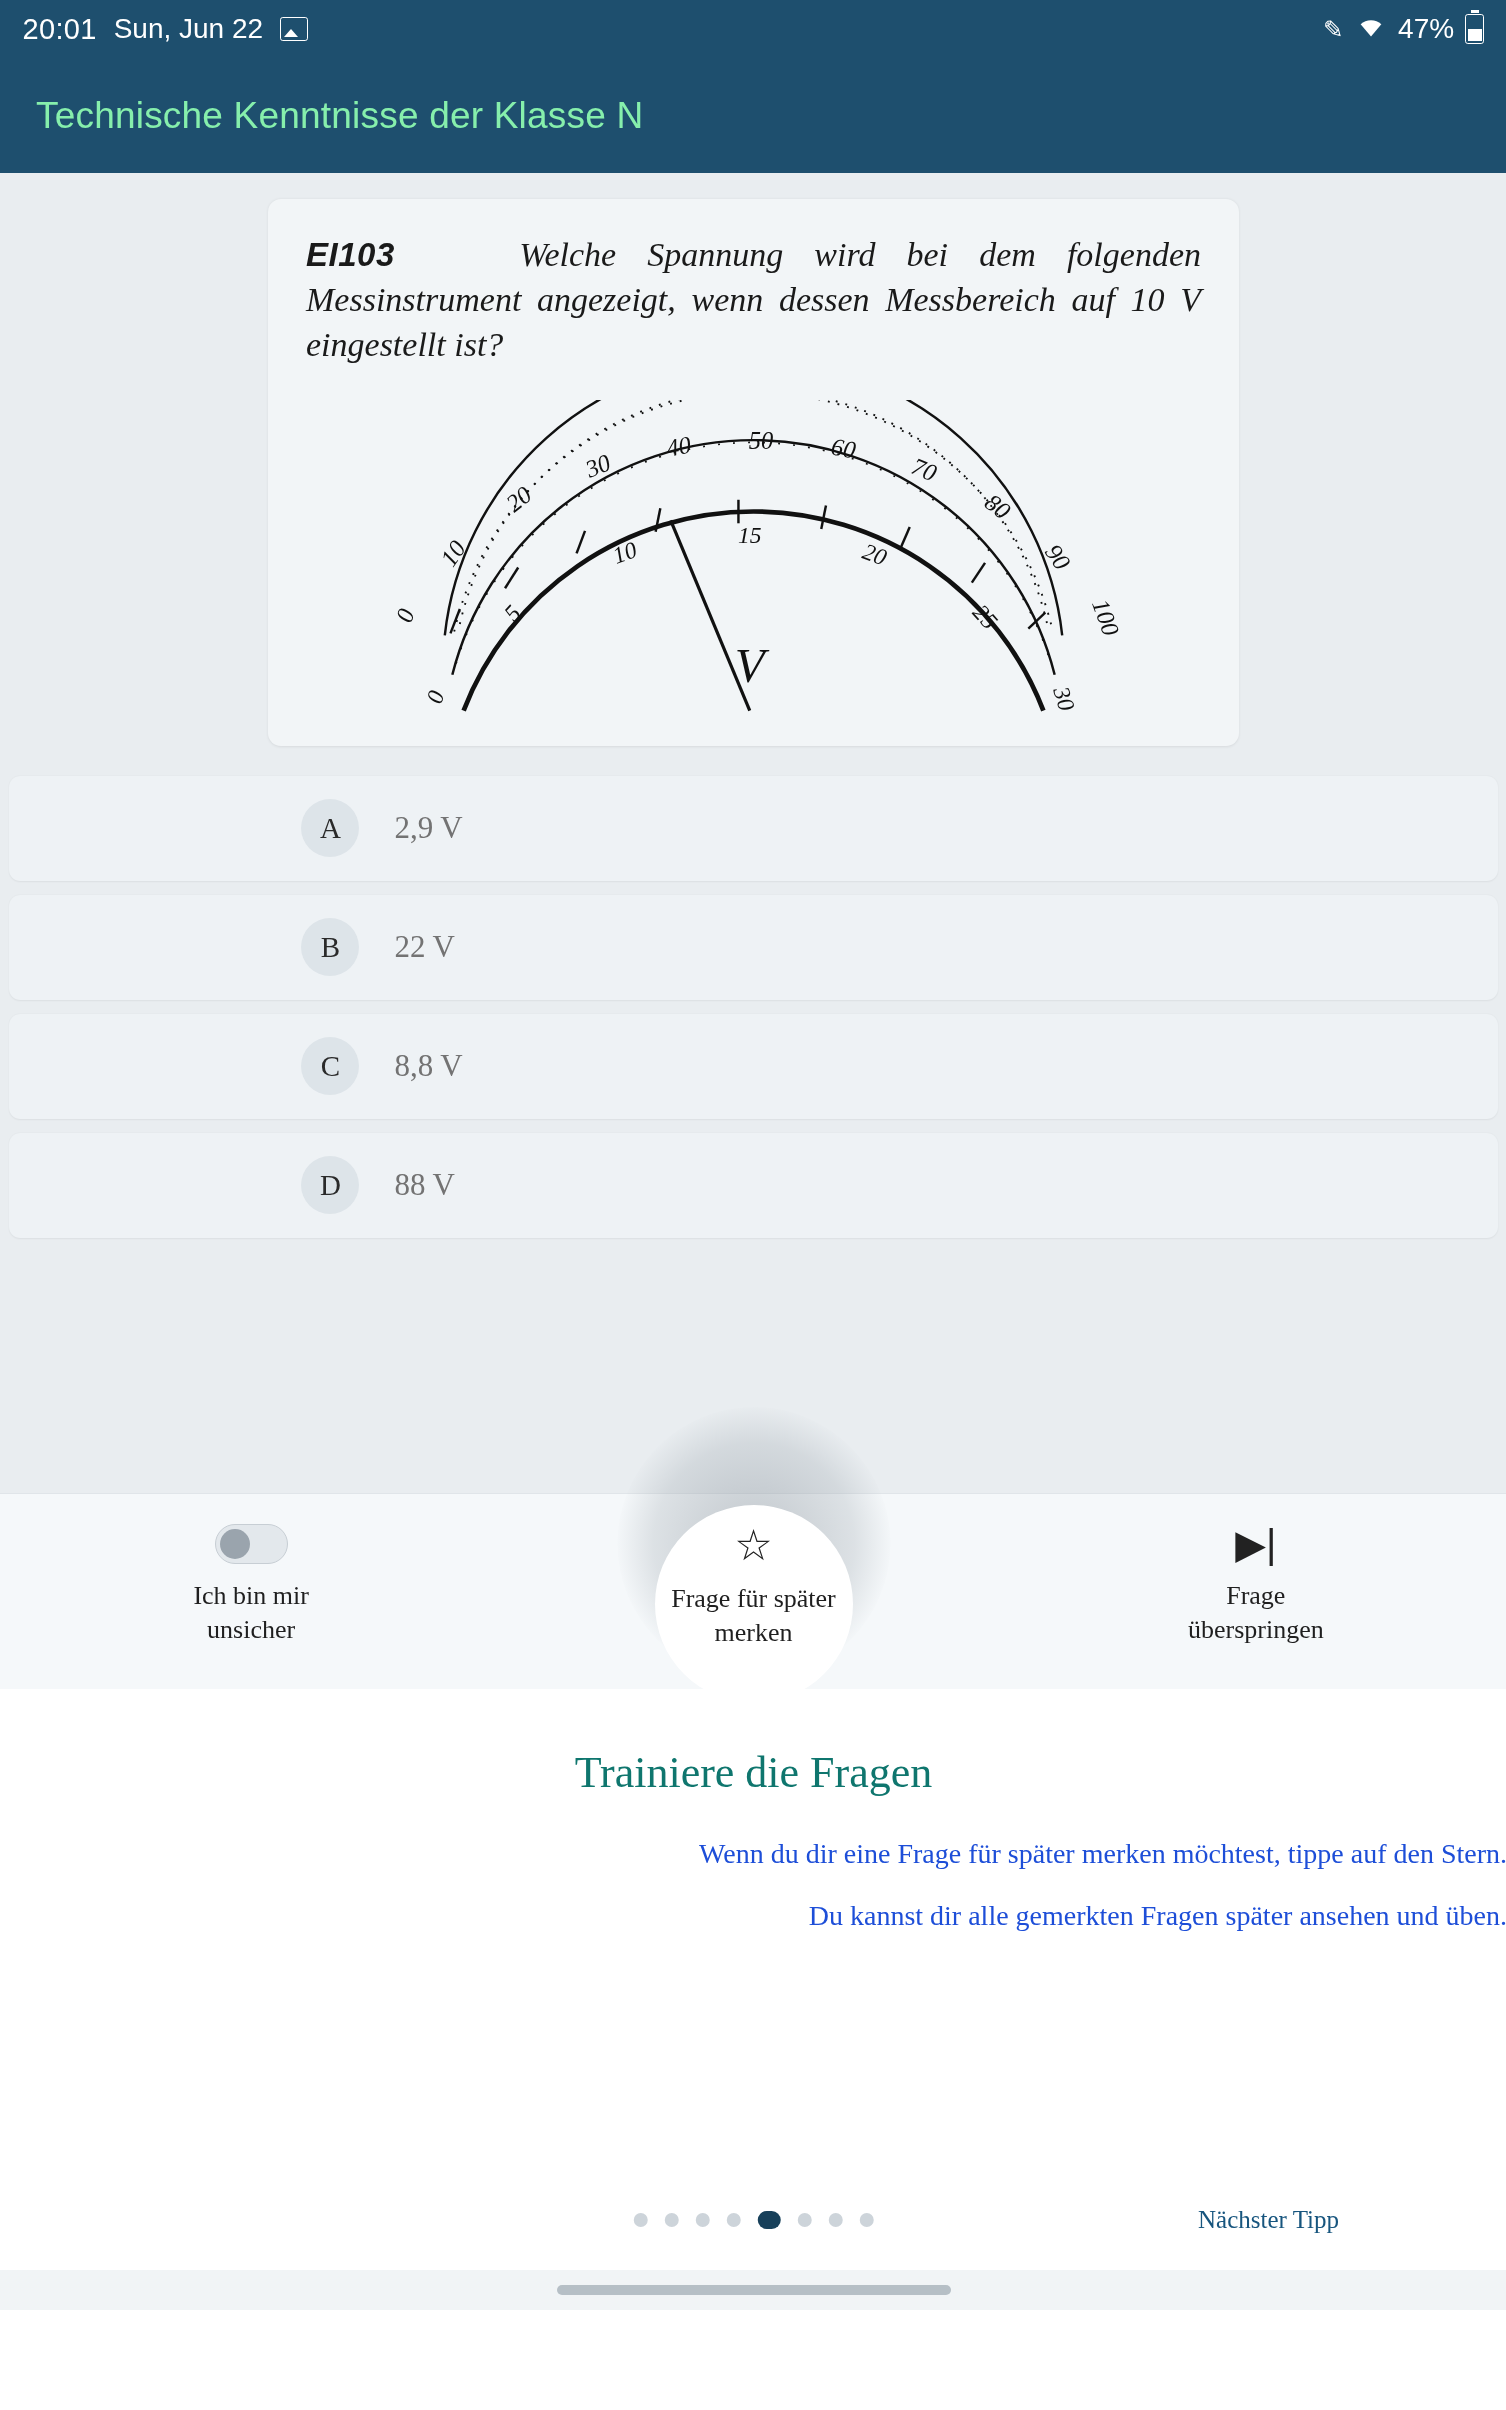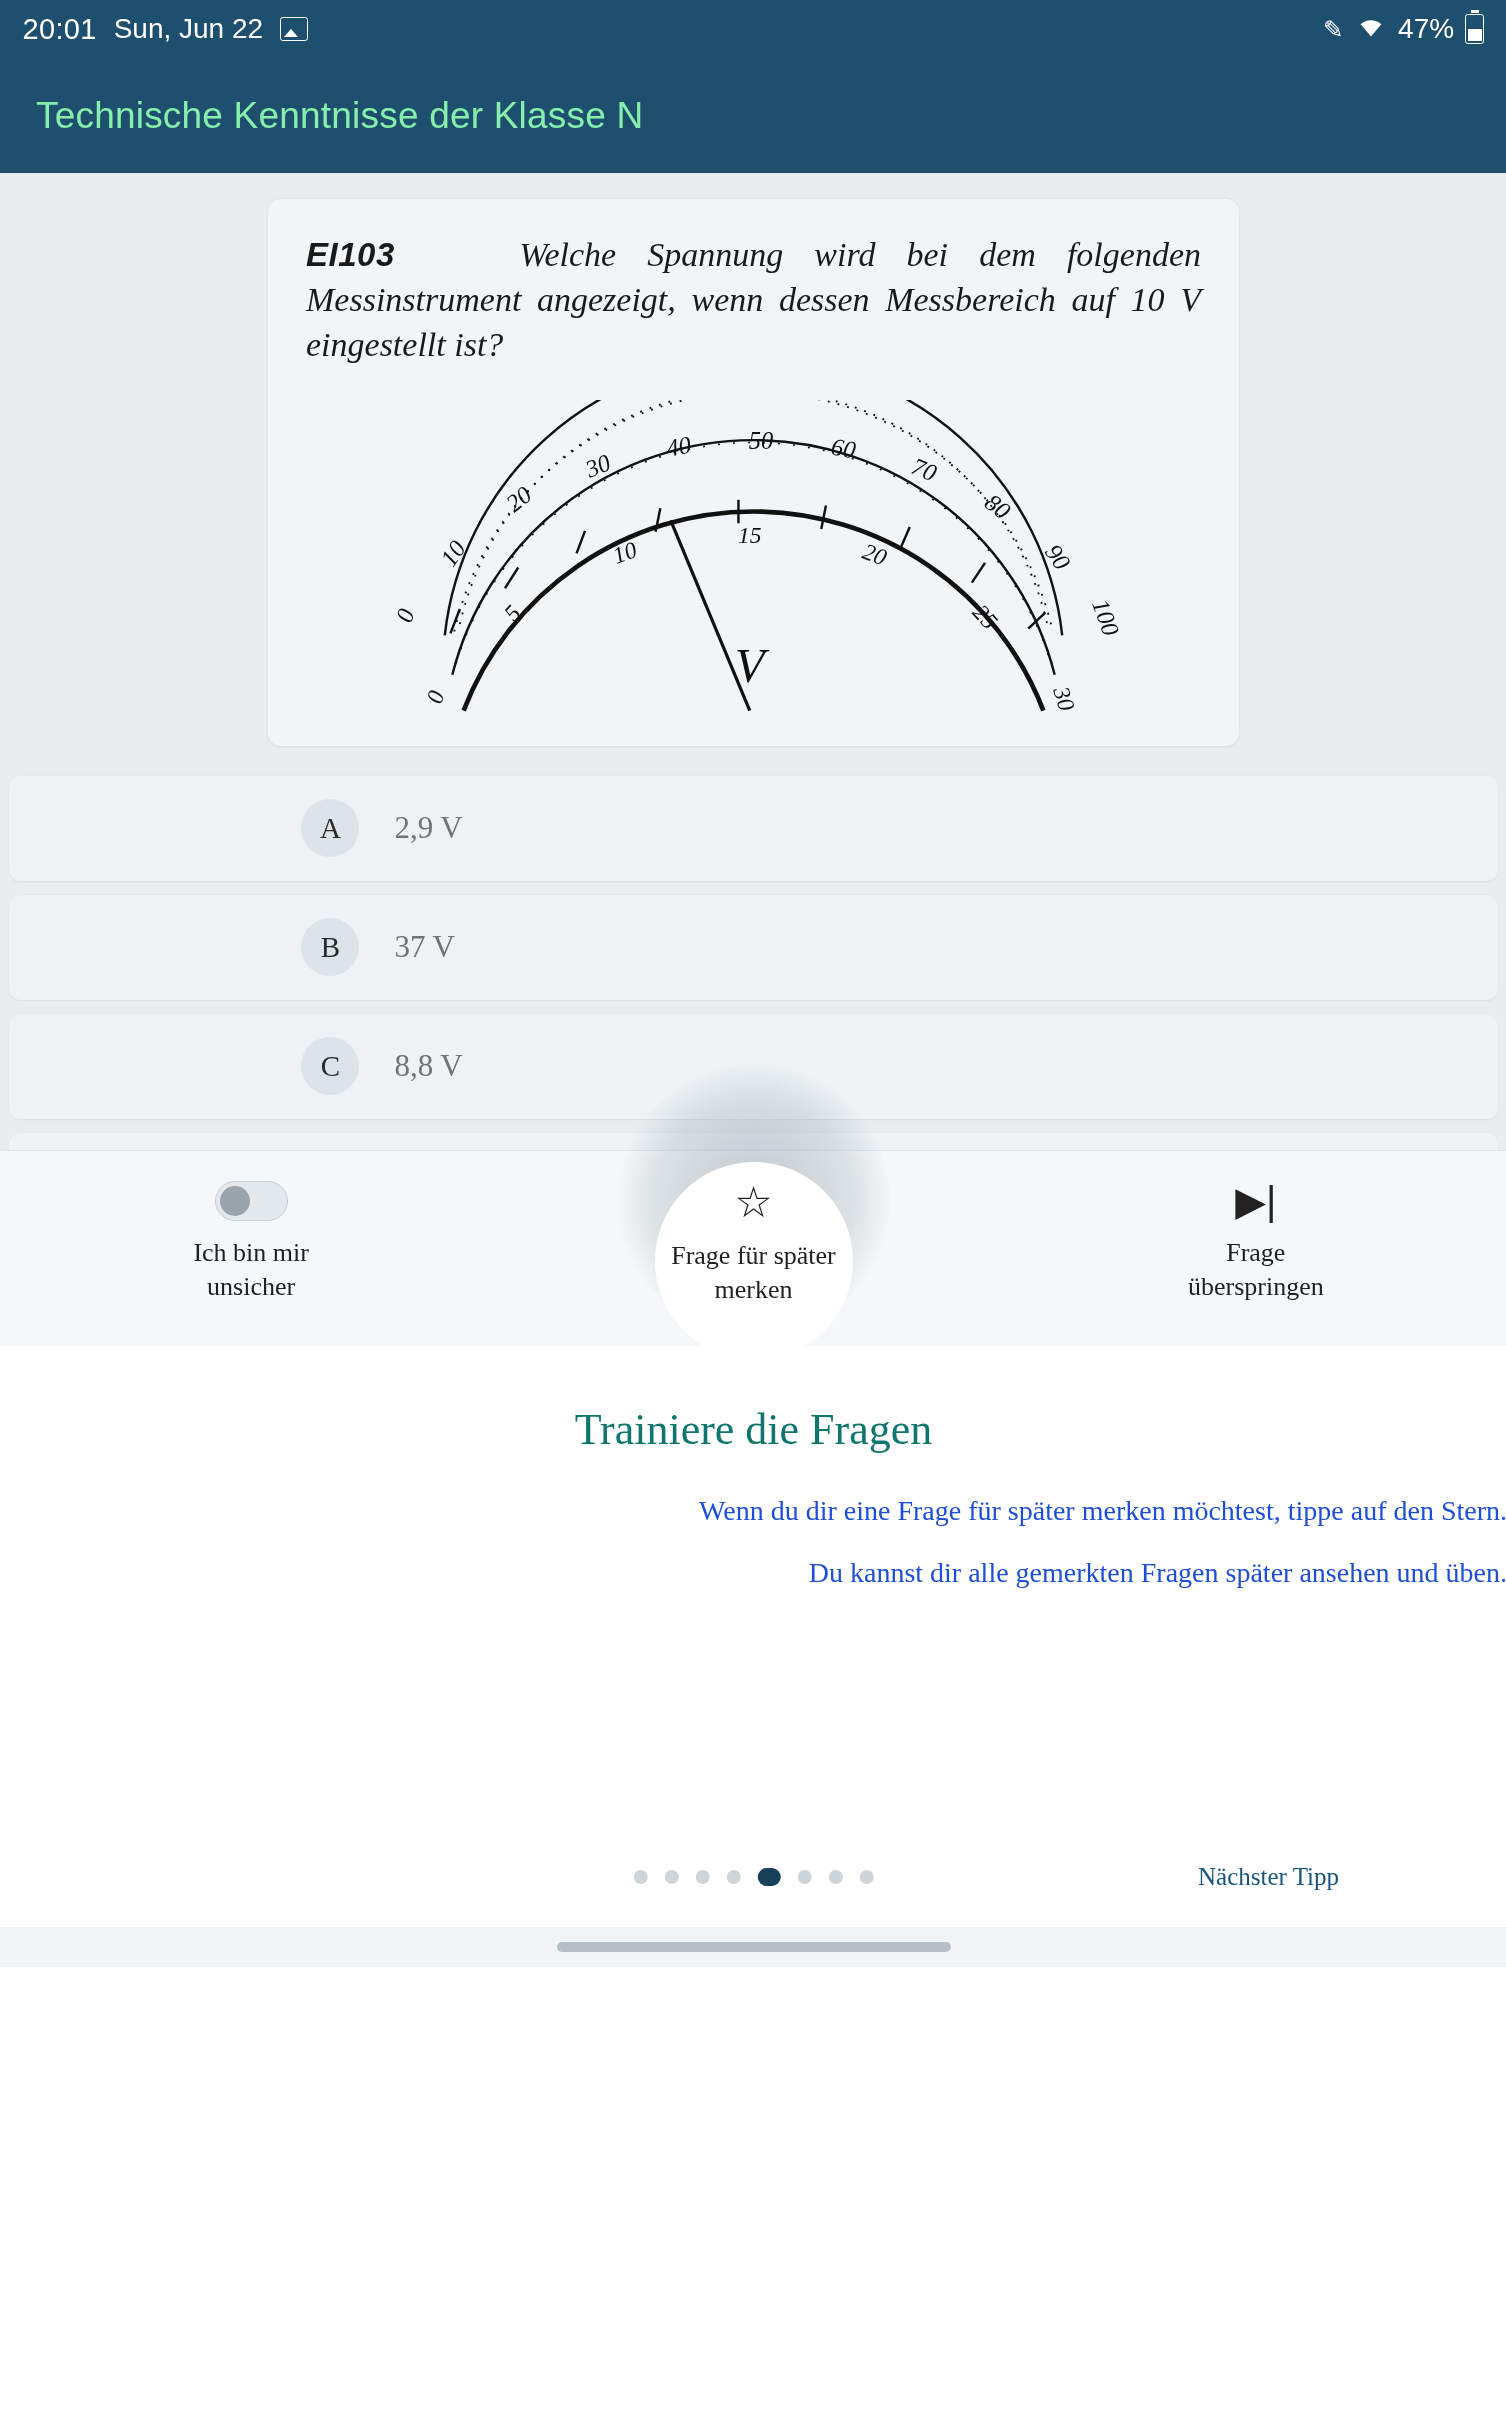--- a/index.html
+++ b/index.html
@@ -6,21 +6,21 @@
   html, body {
     width: 1507px;
     height: 2411px;
     background: #ffffff;
     font-family: "Liberation Sans", sans-serif;
     overflow: hidden;
   }
   .screen {
     position: relative;
     width: 1507px;
-    height: 1967px;
+    height: 2310px;
     display: flex;
     flex-direction: column;
     background: #e9edf0;
   }
 
   
   .statusbar {
     height: 58px;
     background: #1e4f6e;
     color: #ffffff;
@@ -392,21 +392,21 @@
       </div>
     </div>
 
     <div class="answers">
       <div class="answer-row">
         <div class="answer-letter">A</div>
         <div class="answer-text">2,9 V</div>
       </div>
       <div class="answer-row">
         <div class="answer-letter">B</div>
-        <div class="answer-text">37 V</div>
+        <div class="answer-text">22 V</div>
       </div>
       <div class="answer-row">
         <div class="answer-letter">C</div>
         <div class="answer-text">8,8 V</div>
       </div>
       <div class="answer-row">
         <div class="answer-letter">D</div>
         <div class="answer-text">88 V</div>
       </div>
     </div>

